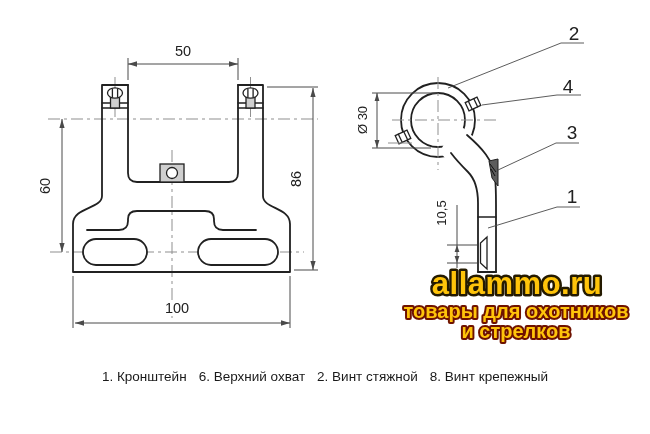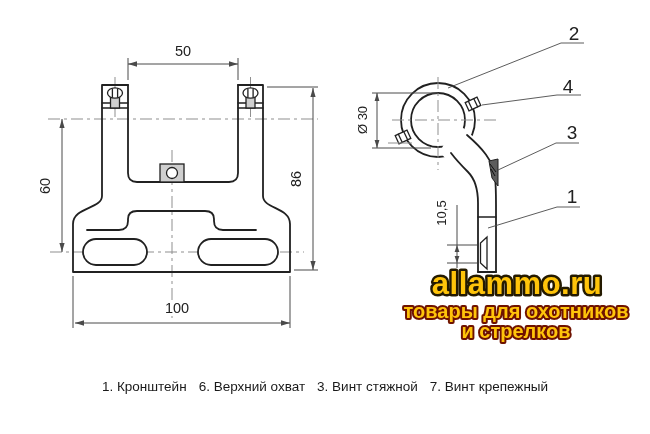--- a/index.html
+++ b/index.html
@@ -26,21 +26,21 @@
   .wedge{fill:#5d5d5d;stroke:var(--line);stroke-width:1;}
 
   
   .wm{font-weight:bold;paint-order:stroke;stroke-linejoin:round;text-anchor:middle;}
   .wm-site{font-size:31px;fill:var(--watermark-fill);stroke:var(--watermark-site-outline);stroke-width:5px;letter-spacing:.5px;}
   .wm-tag{font-size:20px;fill:var(--watermark-fill);stroke:var(--watermark-tagline-outline);stroke-width:4px;}
 
   
   .legend{position:absolute;left:0;top:369px;width:650px;text-align:center;
           font-size:13.5px;color:var(--caption-text,#1a1a1a);}
-  .legend span{display:inline-block;margin:10px 6px;}
+  .legend span{display:inline-block;margin:0 6px;}
 </style>
 </head>
 <body>
 
 <div class="stage">
   <svg width="650" height="434" viewBox="0 0 650 434">
 
     <g>
 
       <path class="cl" d="M48,119 H318"></path>
@@ -171,15 +171,15 @@
     </g>
 
     <g>
       <text class="wm wm-site" x="517" y="294">allammo.ru</text>
       <text class="wm wm-tag" x="516" y="318">товары для охотников</text>
       <text class="wm wm-tag" x="516" y="338">и стрелков</text>
     </g>
   </svg>
 
   <div class="legend">
-    <span>1. Кронштейн</span><span>6. Верхний охват</span><span>3. Винт стяжной</span><span>7. Винт крепежный</span>
+    <span>1. Кронштейн</span><span>6. Верхний охват</span><span>2. Винт стяжной</span><span>8. Винт крепежный</span>
   </div>
 </div>
 
 </body></html>

